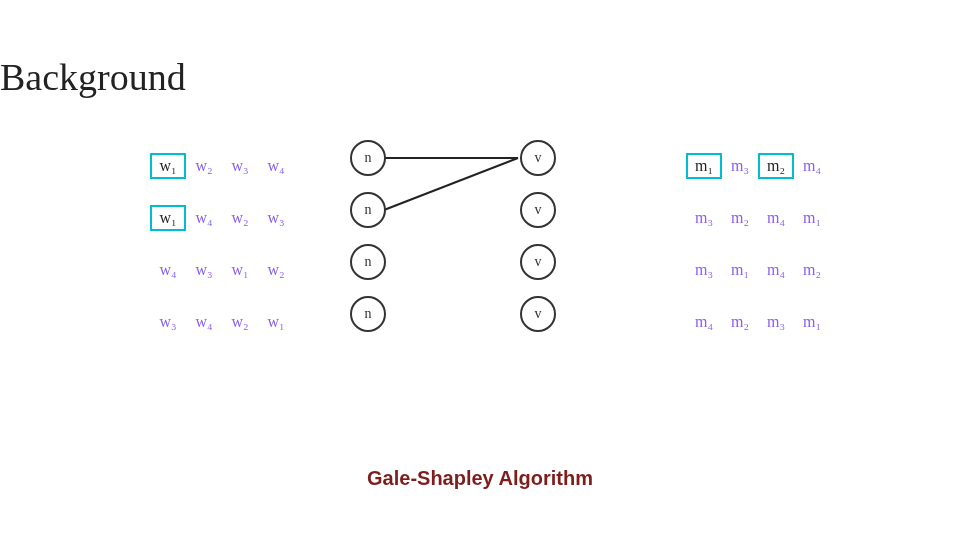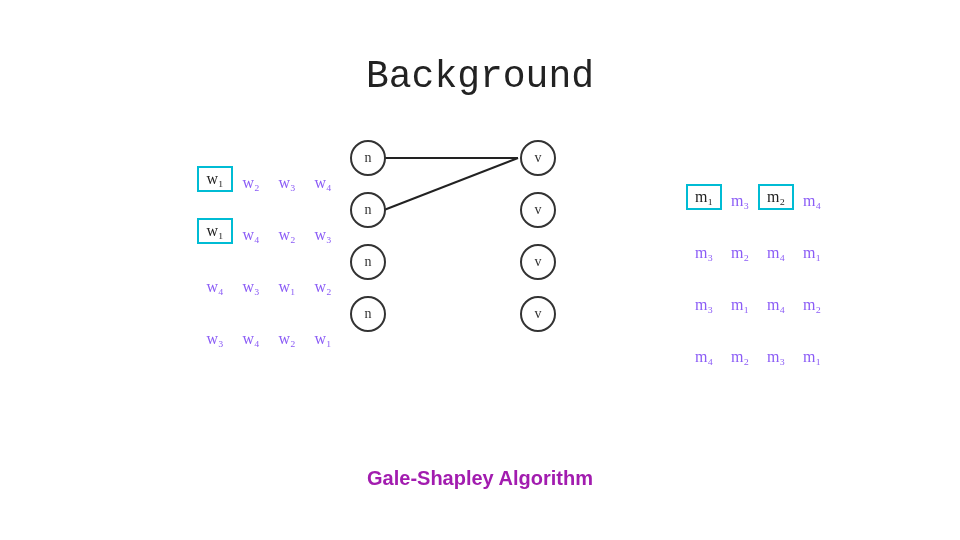--- a/index.html
+++ b/index.html
@@ -10,40 +10,39 @@
       font-family: 'Times New Roman', Times, serif;
       overflow: hidden;
       position: relative;
     }
 
     #title {
       position: absolute;
       top: 55px;
       left: 0;
       width: 960px;
-      text-align: center;
+      text-align: left;
       font-size: 38px;
       font-weight: normal;
       color: #222;
-      font-family: Liberation Mono, monospace;
+      font-family: Liberation Serif, serif;
     }
 
     #diagram {
       position: absolute;
       top: 140px;
       left: 130px;
       width: 700px;
       height: 220px;
     }
 
     .row {
       display: flex;
-      align-items: flex-end;
+      align-items: center;
       height: 52px;
-      margin-left: 47px;
     }
 
     .cell {
       width: 36px;
       text-align: center;
       font-size: 16px;
       color: #8b5cf6;
       font-family: 'Times New Roman', Times, serif;
     }
 
@@ -84,33 +83,33 @@
 
     
     #bottom-label {
       position: absolute;
       bottom: 50px;
       left: 0;
       width: 960px;
       text-align: center;
       font-size: 20px;
       font-weight: bold;
-      color: #a21caf;
+      color: #7f1d1d;
       font-family: Arial, sans-serif;
     }
 
     .w-section {
       position: absolute;
       left: 20px;
       top: 0;
     }
     .m-section {
       position: absolute;
       right: 0px;
-      top: 18px;
+      top: 0;
     }
 
     .w-circles {
       position: absolute;
       left: 220px;
       top: 0;
     }
     .m-circles {
       position: absolute;
       left: 390px;

